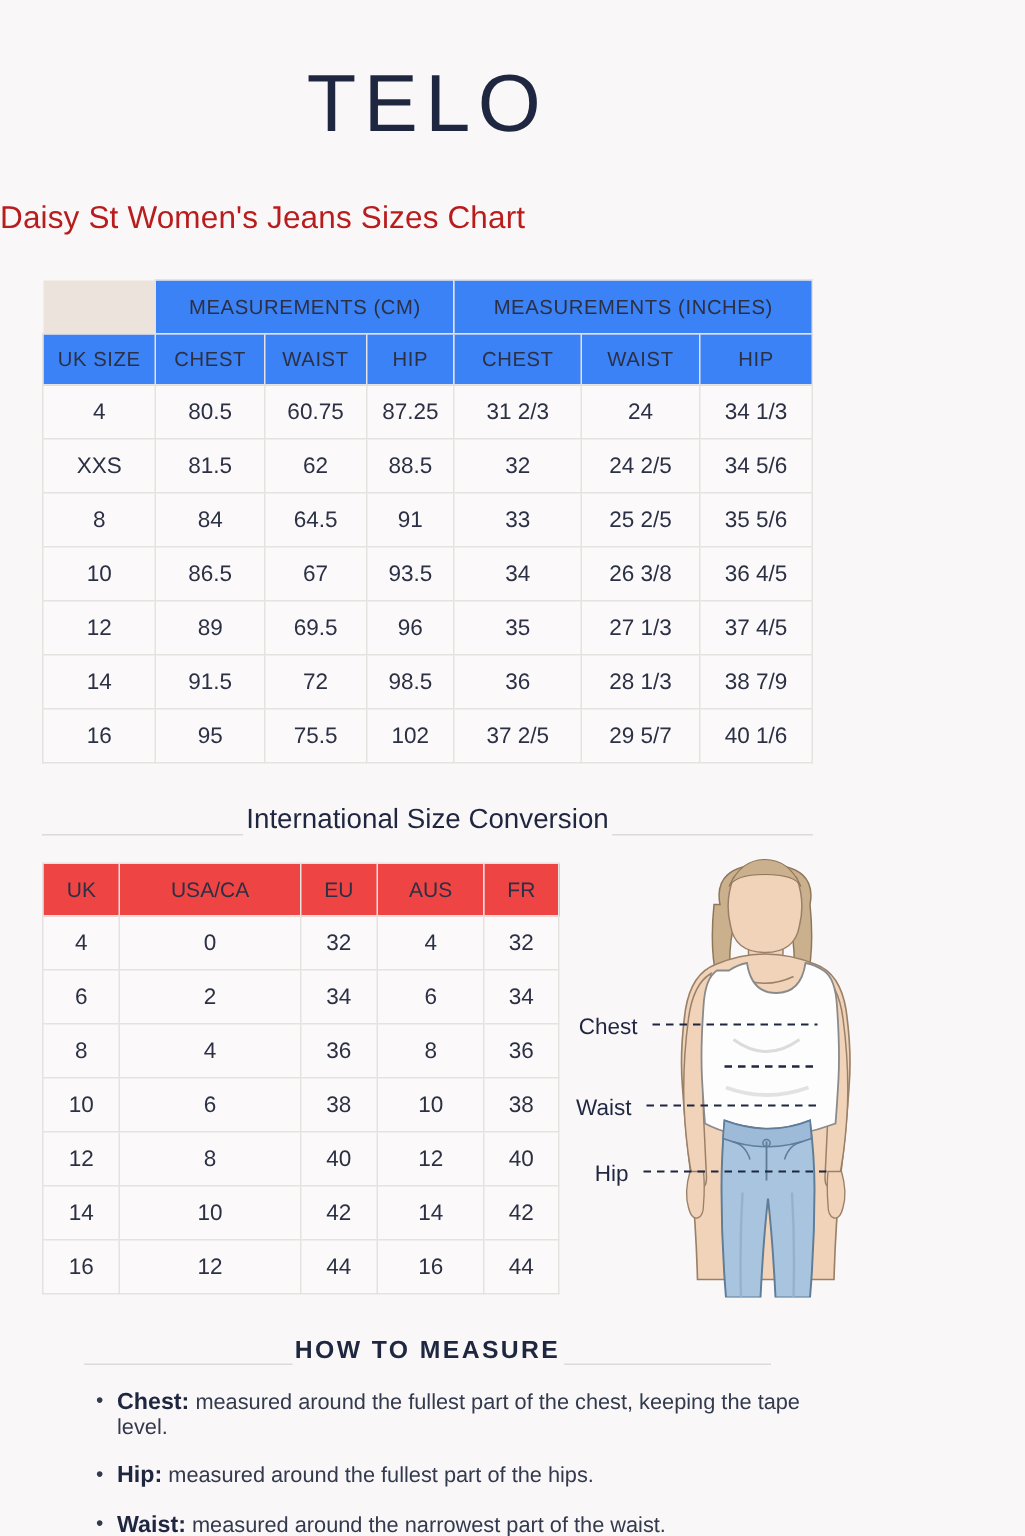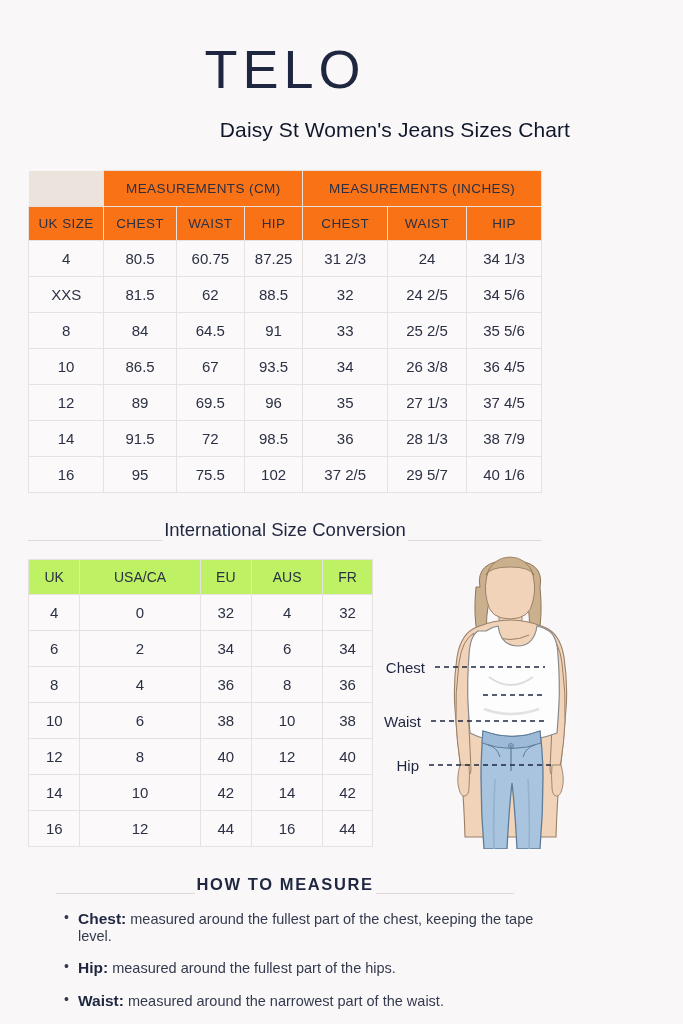--- a/index.html
+++ b/index.html
@@ -17,37 +17,37 @@
     text-align:center;
     font-size:54px;
     letter-spacing:5px;
     font-weight:400;
     color:#1f2740;
     padding-top:42px;
     line-height:1;
     font-family:"Liberation Sans", sans-serif;
   }
   .subtitle {
-    text-align:right;
+    text-align:left;
     font-size:21px;
-    color:#0f172a;
-    margin-top:22px;
+    color:#b91c1c;
+    margin-top:38px;
     letter-spacing:.1px;
   }
 
   
   .main-table-wrap { margin:28px 28px 0 28px; }
   table { border-collapse:collapse; width:100%; }
   .main-table th, .main-table td {
     border:1px solid #e6e2e0;
     text-align:center;
     color:#2b3044;
   }
   .main-table thead th {
-    background:#f97316;
+    background:#3b82f6;
     font-weight:400;
     font-size:13.5px;
     letter-spacing:.4px;
     padding:9px 2px;
   }
   .main-table thead tr.grp th { font-size:13.5px; padding:10px 2px; }
   .main-table tbody td {
     background:#fbf9f9;
     font-size:15px;
     padding:9px 2px;
@@ -70,21 +70,21 @@
   }
 
   
   .lower { display:flex; margin:18px 28px 0 28px; align-items:flex-start; }
   .conv-wrap { width:345px; flex:0 0 345px; }
   .conv-table th, .conv-table td {
     border:1px solid #e6e2e0;
     text-align:center; color:#2b3044;
   }
   .conv-table thead th {
-    background:#bef264; font-weight:400; font-size:14px; padding:9px 2px;
+    background:#ef4444; font-weight:400; font-size:14px; padding:9px 2px;
   }
   .conv-table tbody td { background:#fbf9f9; font-size:15px; padding:9px 2px; }
 
   
   .figure-wrap { flex:1 1 auto; position:relative; height:290px; }
   .figure-wrap svg { position:absolute; left:0; top:-10px; }
 
   
   .howto { margin:24px 28px 0 28px; }
   .bullets { margin-top:16px; padding-left:36px; }

